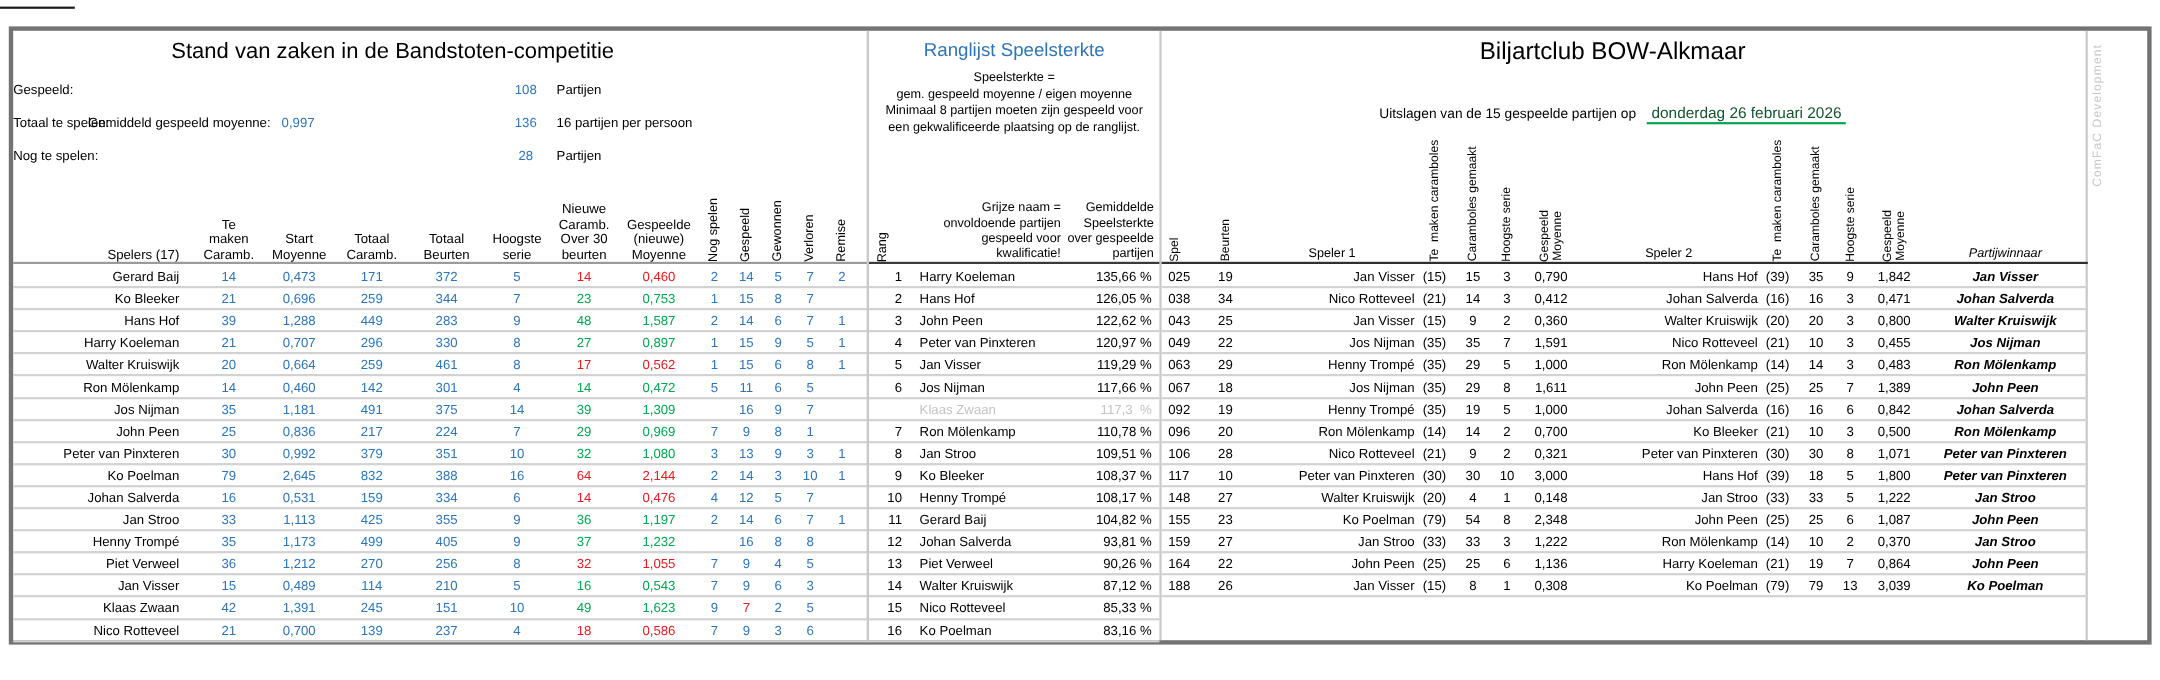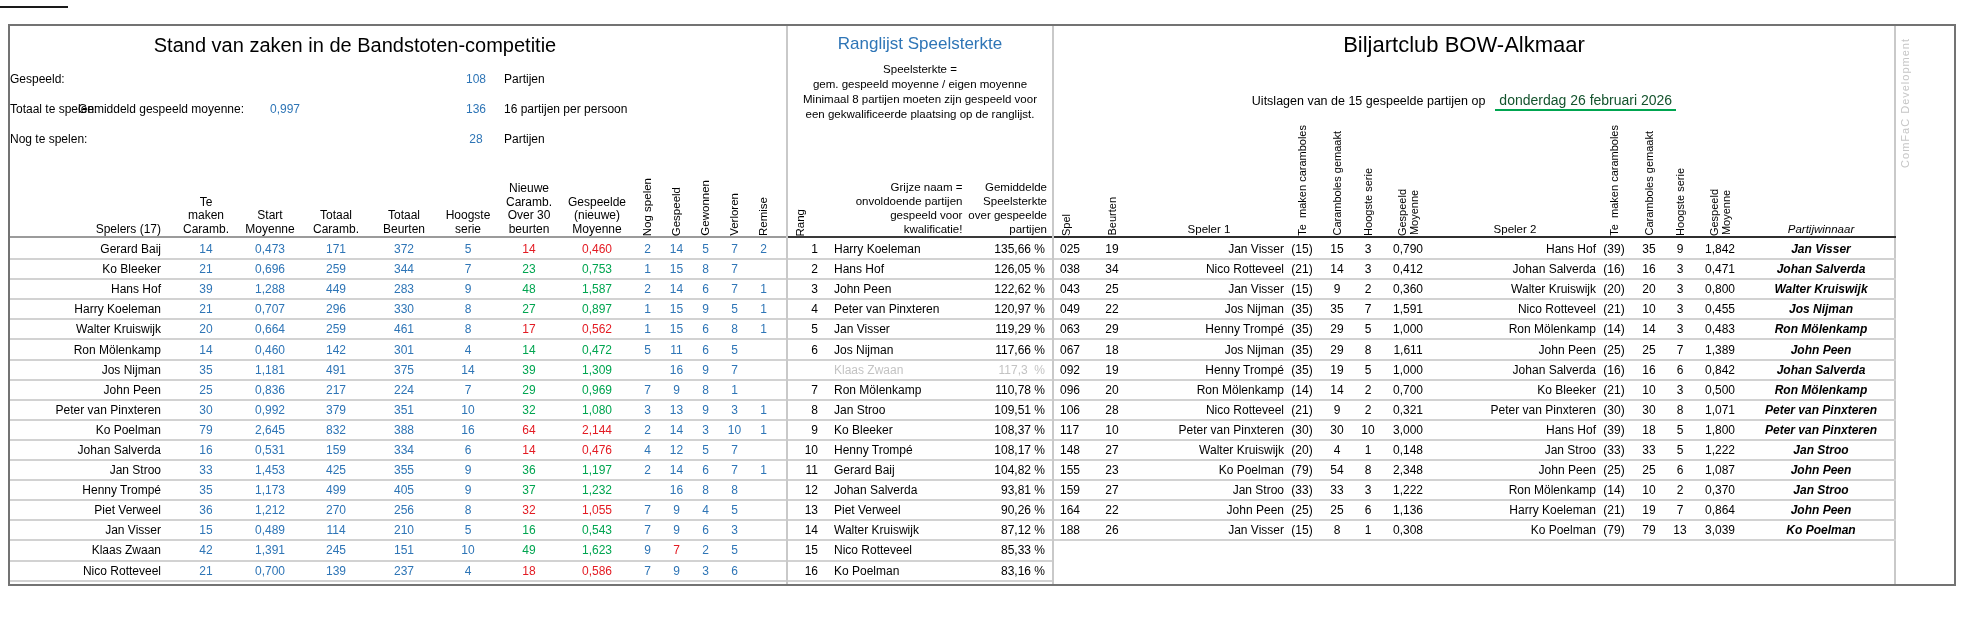--- a/index.html
+++ b/index.html
@@ -1,41 +1,41 @@
 <!DOCTYPE html>
 <html><head>
 <meta charset="utf-8">
 <style>
   html,body{margin:0;padding:0;background:#fff;}
   .screen{position:relative;width:1964px;height:618px;background:#ffffff;
           font-family:"Liberation Sans",sans-serif;color:#000;overflow:hidden;}
   .topline{position:absolute;left:0;top:6px;width:68px;height:2px;background:#1a1a1a;}
   .frame{position:absolute;left:8px;top:24px;width:1948px;height:562px;
-         border:2px solid #737373;display:flex;box-sizing:border-box;}
+         border:4px solid #737373;display:flex;box-sizing:border-box;}
   .panel{position:relative;height:100%;box-sizing:border-box;}
   .p-left{width:778px;border-right:2px solid #c9c9c9;}
   .p-mid{width:268px;border-right:2px solid #c9c9c9;}
   .p-right{width:842px;border-right:2px solid #c9c9c9;}
   .p-wm{width:20px;}
 
   .c-blue{color:#2E75B6;}
   .c-green{color:#00A550;}
   .c-red{color:#E31B23;}
   .c-grey{color:#c3c3c3;}
 
   .vtext{writing-mode:vertical-rl;transform:rotate(180deg);white-space:pre;}
 
   
   .lp-title{position:absolute;top:8px;left:0;width:690px;text-align:center;font-size:20px;}
   .stat-line{position:absolute;left:0;width:778px;height:16px;font-size:12px;}
   .s-label{position:absolute;left:0;width:438px;text-align:left;}
   .s-val{position:absolute;left:444px;width:44px;text-align:center;}
   .s-unit{position:absolute;left:494px;white-space:nowrap;}
   .g-label{position:absolute;left:0;width:234px;text-align:right;}
-  .g-val{position:absolute;left:240px;width:46px;text-align:right;padding-left:4px;}
+  .g-val{position:absolute;left:240px;width:46px;text-align:left;padding-left:4px;}
 
   .lp-head{position:absolute;top:122px;left:0;width:778px;height:90px;
            border-bottom:2px solid #9b9b9b;display:flex;align-items:flex-end;
            font-size:12px;line-height:13.5px;box-sizing:border-box;}
   .lt-name{width:165px;text-align:right;padding-right:14px;box-sizing:border-box;}
   .lt-c1{width:62px}.lt-c2{width:66px}.lt-c3{width:66px}.lt-c4{width:70px}
   .lt-c5{width:58px}.lt-c6{width:64px}.lt-c7{width:72px}
   .lt-s{width:29px}
   .h-c{text-align:center;white-space:pre-line;}
   .h-rot{display:flex;justify-content:center;align-items:flex-end;}
@@ -311,21 +311,21 @@
             <div class="lt-c7 num c-red">0,476</div>
             <div class="lt-s num c-blue">4</div>
             <div class="lt-s num c-blue">12</div>
             <div class="lt-s num c-blue">5</div>
             <div class="lt-s num c-blue">7</div>
             <div class="lt-s num c-blue"></div>
           </div>
           <div class="trow">
             <div class="lt-name">Jan Stroo</div>
             <div class="lt-c1 num c-blue">33</div>
-            <div class="lt-c2 num c-blue">1,453</div>
+            <div class="lt-c2 num c-blue">1,113</div>
             <div class="lt-c3 num c-blue">425</div>
             <div class="lt-c4 num c-blue">355</div>
             <div class="lt-c5 num c-blue">9</div>
             <div class="lt-c6 num c-green">36</div>
             <div class="lt-c7 num c-green">1,197</div>
             <div class="lt-s num c-blue">2</div>
             <div class="lt-s num c-blue">14</div>
             <div class="lt-s num c-blue">6</div>
             <div class="lt-s num c-blue">7</div>
             <div class="lt-s num c-blue">1</div>

